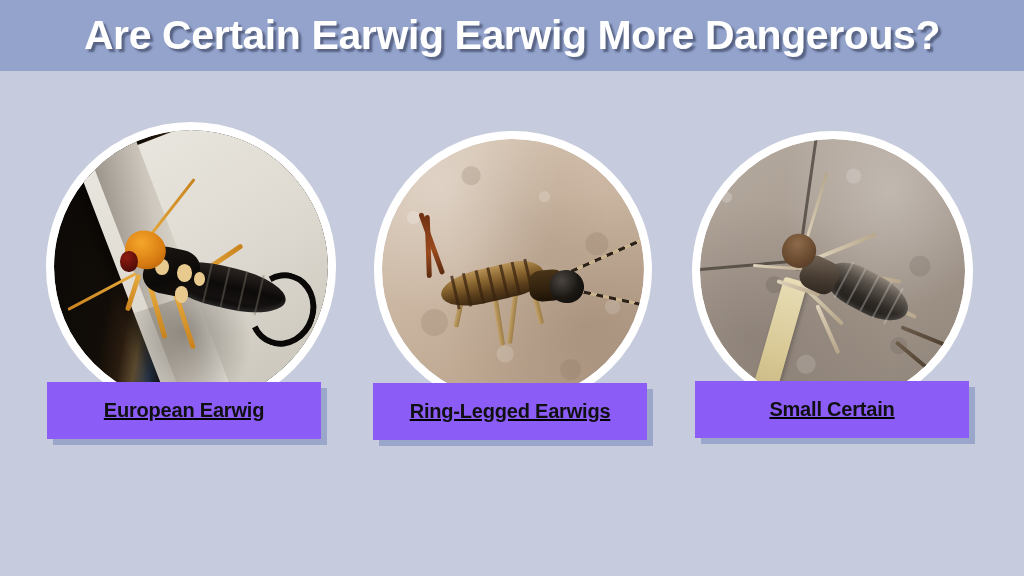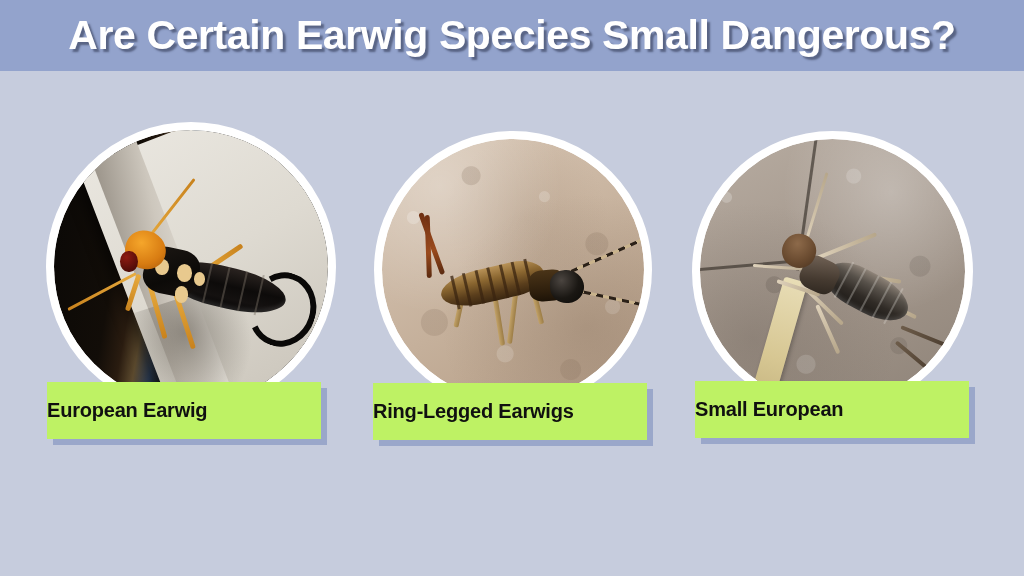--- a/index.html
+++ b/index.html
@@ -304,25 +304,26 @@
   .p3-leg, .p3-ant {
     position: absolute;
     background: linear-gradient(90deg, #ded1ba, #b6a68a);
     transform-origin: left center;
     border-radius: 2px;
   }
 
   
   .label-box {
     position: absolute;
-    background: #bef264;
+    background: #8b5cf6;
     box-shadow: 6px 6px 0 0 #9aa7ca;
     display: flex;
     align-items: center;
-    justify-content: flex-start;
+    justify-content: center;
+    text-decoration: underline;
   }
   .label-text {
     font-size: 20px;
     font-weight: bold;
     color: #101010;
     letter-spacing: -0.2px;
     white-space: nowrap;
   }
 
   
@@ -331,21 +332,21 @@
   #circle-3 { left: 692px; top: 60px;  width: 281px; height: 281px; }
 
   #label-1 { left: 47px;  top: 311px; width: 274px; height: 57px; }
   #label-2 { left: 373px; top: 312px; width: 274px; height: 57px; }
   #label-3 { left: 695px; top: 310px; width: 274px; height: 57px; }
 </style>
 </head>
 <body>
 
 <div id="header-band"></div>
-<div id="page-title">Are Certain Earwig Species Small Dangerous?</div>
+<div id="page-title">Are Certain Earwig Earwig More Dangerous?</div>
 
 <div id="stage">
 
   <div class="card">
     <div class="photo-circle" id="circle-1">
       <div class="photo-inner">
         <div class="p1-bg"></div>
         <div class="p1-paper"></div>
         <div class="p1-paper-fold"></div>
         <div class="p1-shadow"></div>
@@ -449,17 +450,17 @@
         </div>
         <div class="p3-thorax"></div>
         <div class="p3-head"></div>
 
         <div class="p3-forceps" style="left:76%;top:70%;width:20%;height:4px;transform:rotate(22deg);"></div>
         <div class="p3-forceps" style="left:74%;top:76%;width:18%;height:4px;transform:rotate(40deg);"></div>
       </div>
     </div>
 
     <div class="label-box" id="label-3">
-      <span class="label-text">Small European</span>
+      <span class="label-text">Small Certain</span>
     </div>
   </div>
 
 </div>
 
 </body></html>

